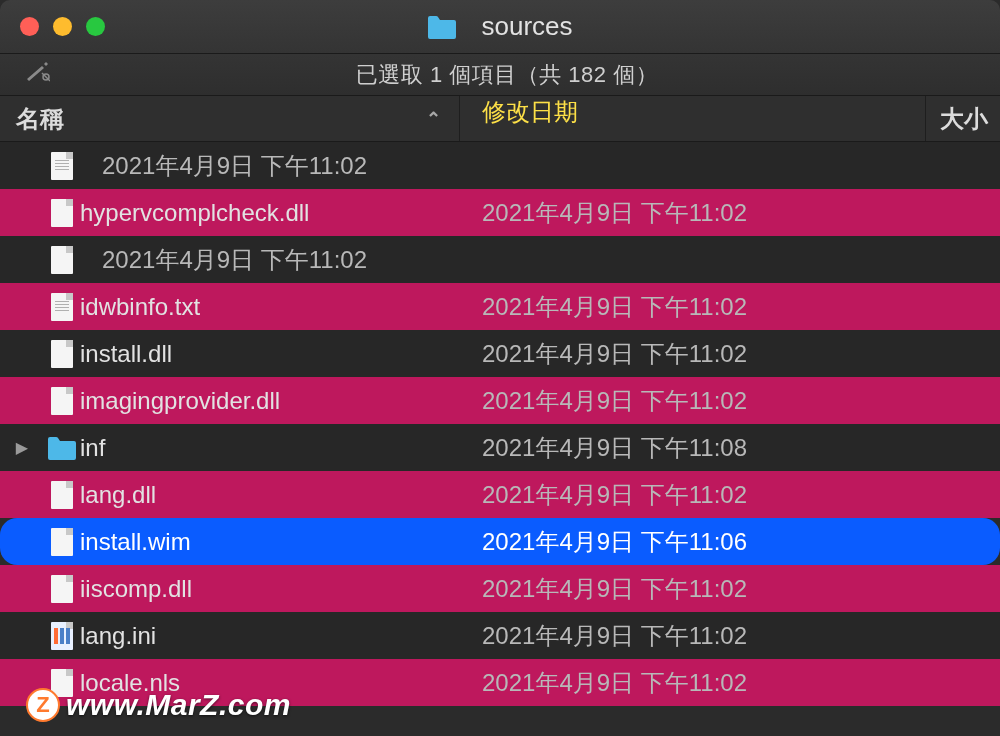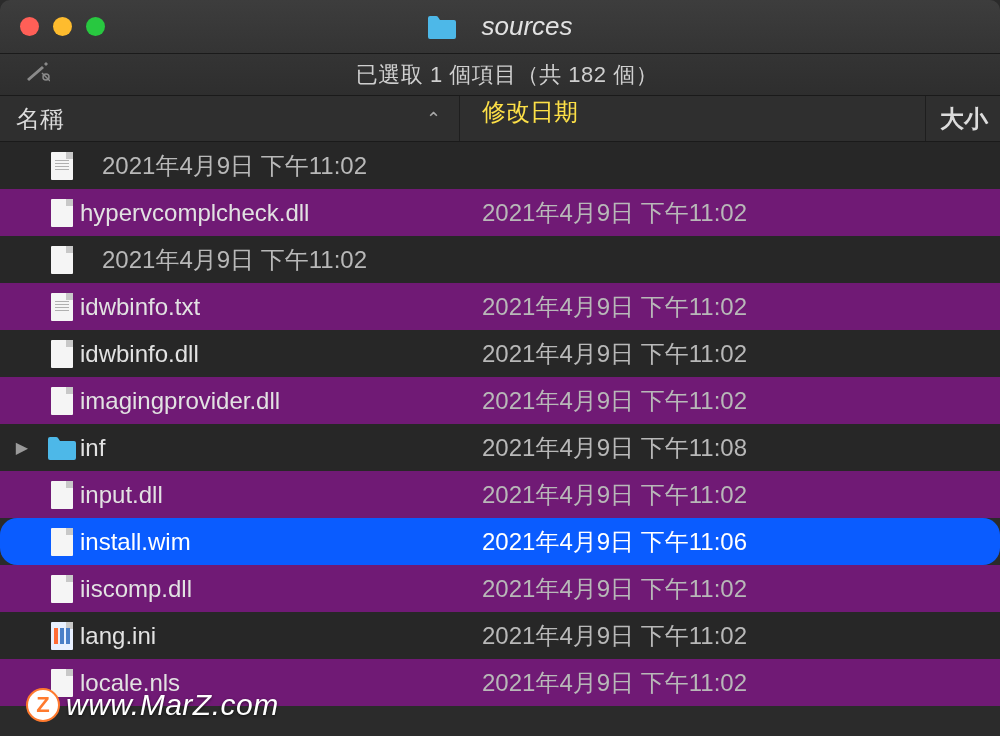--- a/index.html
+++ b/index.html
@@ -43,21 +43,20 @@
   .tl.yellow { background: #febc2e; }
   .tl.green { background: #28c840; }
   .title-center {
     position: absolute;
     left: 0; right: 0;
     display: flex;
     justify-content: center;
     align-items: center;
     gap: 24px;
     pointer-events: none;
-    font-style: italic;
   }
   .folder-icon-small {
     width: 30px;
     height: 24px;
   }
   .title-text {
     font-size: 26px;
     color: #e2e2e2;
     font-weight: 400;
   }
@@ -92,20 +91,21 @@
     width: 460px;
     padding-left: 16px;
     font-size: 24px;
     color: #dcdcdc;
     display: flex;
     align-items: center;
     justify-content: space-between;
     padding-right: 18px;
     border-right: 1px solid #1e1e1e;
     height: 100%;
+    font-weight: bold;
   }
   .sort-arrow {
     font-size: 18px;
     color: #a8a8a8;
   }
   .col-date {
     flex: 1;
     padding-left: 22px;
     font-size: 24px;
     color: #fde047;
@@ -126,21 +126,21 @@
   }
   .file-list {
     flex: 1;
     overflow: hidden;
   }
   .file-row {
     height: 47px;
     display: flex;
     align-items: center;
   }
-  .file-row.odd { background: #701a75; }
+  .file-row.odd { background: #be185d; }
   .file-row.even { background: #272727; }
   .file-row.selected { background: #0a5cff; border-radius: 17px; }
   .file-row.selected .cell-name,
   .file-row.selected .cell-date { color: #ffffff; }
   .expand-col {
     width: 44px;
     display: flex;
     justify-content: center;
     color: #9a9a9a;
     font-size: 16px;
@@ -221,21 +221,21 @@
     font-size: 22px;
     display: flex;
     align-items: center;
     justify-content: center;
     border: 2px solid #ff7a2e;
   }
   .wm-text {
     color: #fff;
     font-size: 30px;
     font-style: italic;
-    font-weight: 400;
+    font-weight: 700;
     letter-spacing: 0.5px;
     text-shadow: 0 1px 3px rgba(0,0,0,0.6);
   }
 </style>
 </head>
 <body>
 
 <div class="window">
 
   <div class="titlebar">
@@ -305,21 +305,21 @@
           <div class="file-icon txt"></div>
         </div>
         <div class="cell-name">idwbinfo.txt</div>
         <div class="cell-date">2021年4月9日 下午11:02</div>
       </div>
       <div class="file-row even">
         <div class="expand-col"></div>
         <div class="icon-col">
           <div class="file-icon file"></div>
         </div>
-        <div class="cell-name">idwbinfo.dll</div>
+        <div class="cell-name">install.dll</div>
         <div class="cell-date">2021年4月9日 下午11:02</div>
       </div>
       <div class="file-row odd">
         <div class="expand-col"></div>
         <div class="icon-col">
           <div class="file-icon file"></div>
         </div>
         <div class="cell-name">imagingprovider.dll</div>
         <div class="cell-date">2021年4月9日 下午11:02</div>
       </div>
@@ -331,21 +331,21 @@
           </svg>
         </div>
         <div class="cell-name">inf</div>
         <div class="cell-date">2021年4月9日 下午11:08</div>
       </div>
       <div class="file-row odd">
         <div class="expand-col"></div>
         <div class="icon-col">
           <div class="file-icon file"></div>
         </div>
-        <div class="cell-name">input.dll</div>
+        <div class="cell-name">lang.dll</div>
         <div class="cell-date">2021年4月9日 下午11:02</div>
       </div>
       <div class="file-row even selected">
         <div class="expand-col"></div>
         <div class="icon-col">
           <div class="file-icon file"></div>
         </div>
         <div class="cell-name">install.wim</div>
         <div class="cell-date">2021年4月9日 下午11:06</div>
       </div>

